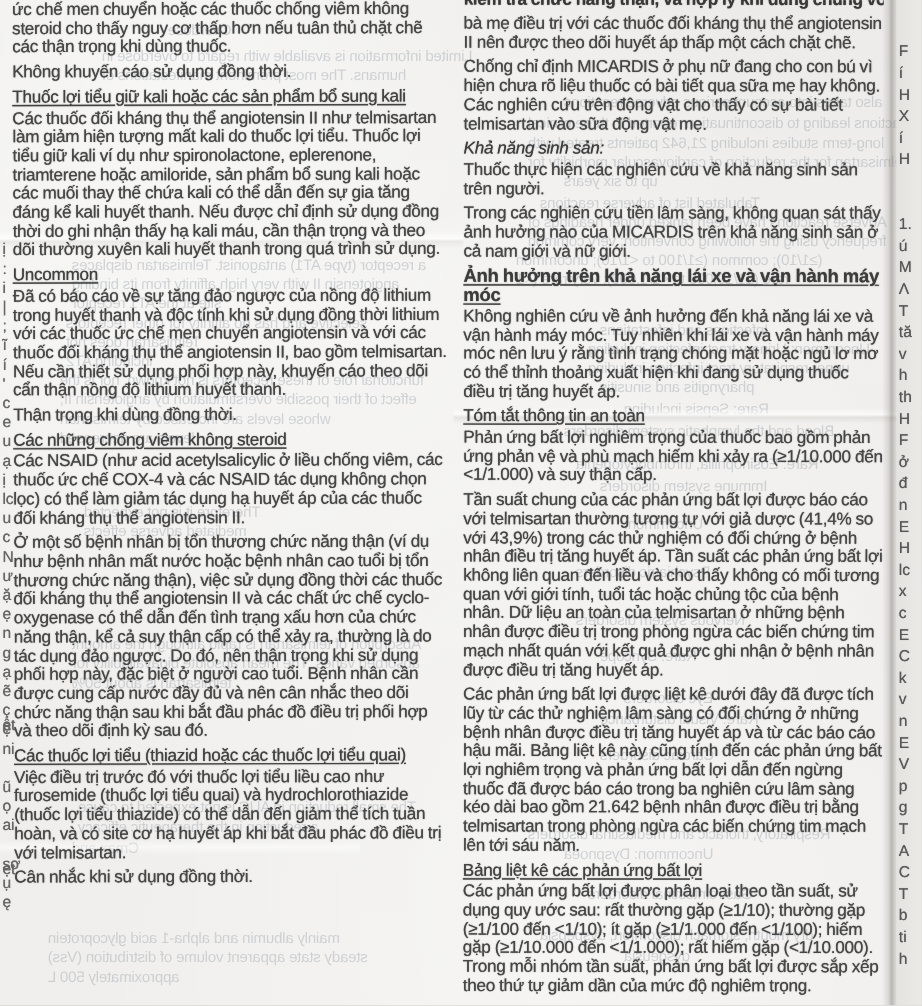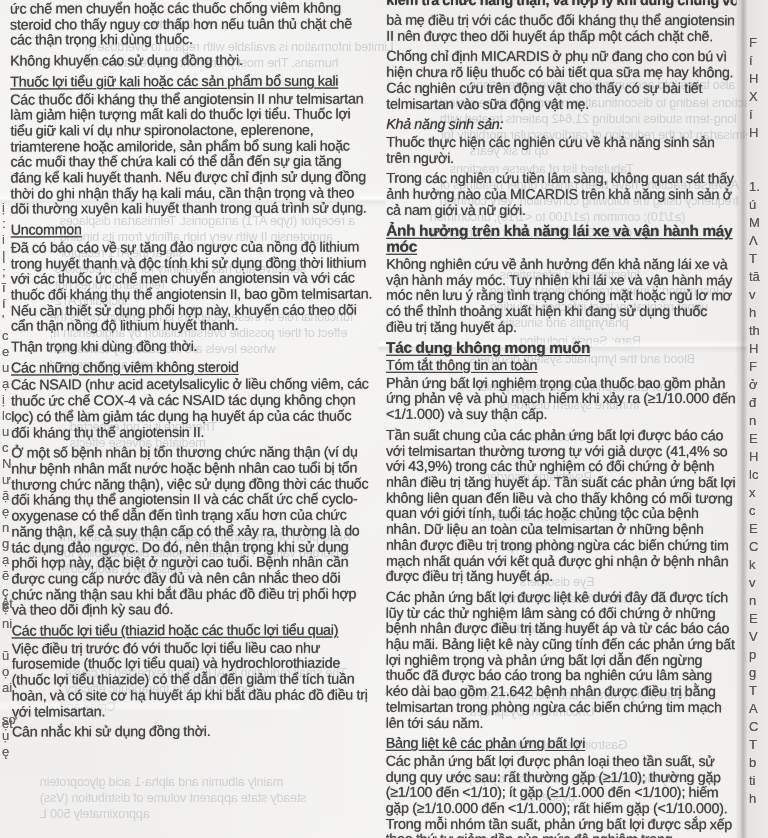--- a/index.html
+++ b/index.html
@@ -129,21 +129,20 @@
     <div class="cutline-wrap">
       <span class="cutline">kiểm tra chức năng thận, và hợp lý khi dùng chung với thuốc</span>
     </div>
   <p class="blk s-body">bà mẹ điều trị với các thuốc đối kháng thụ thể angiotensin II nên được theo dõi huyết áp thấp một cách chặt chẽ.</p>
       <p class="blk s-body">Chống chỉ định MICARDIS ở phụ nữ đang cho con bú vì hiện chưa rõ liệu thuốc có bài tiết qua sữa mẹ hay không. Các nghiên cứu trên động vật cho thấy có sự bài tiết telmisartan vào sữa động vật mẹ.</p>
       <p class="blk s-bolditalic">Khả năng sinh sản:</p>
       <p class="blk s-body">Thuốc thực hiện các nghiên cứu về khả năng sinh sản trên người.</p>
       <p class="blk s-body">Trong các nghiên cứu tiền lâm sàng, không quan sát thấy ảnh hưởng nào của MICARDIS trên khả năng sinh sản ở cả nam giới và nữ giới.</p>
       <p class="blk s-boldheading">Ảnh hưởng trên khả năng lái xe và vận hành máy móc</p>
       <p class="blk s-body">Không nghiên cứu về ảnh hưởng đến khả năng lái xe và vận hành máy móc. Tuy nhiên khi lái xe và vận hành máy móc nên lưu ý rằng tình trạng chóng mặt hoặc ngủ lơ mơ có thể thỉnh thoảng xuất hiện khi đang sử dụng thuốc điều trị tăng huyết áp.</p>
-      <p class="blk s-boldheading">Tác dụng không mong muốn</p>
       <p class="blk s-heading">Tóm tắt thông tin an toàn</p>
       <p class="blk s-body">Phản ứng bất lợi nghiêm trọng của thuốc bao gồm phản ứng phản vệ và phù mạch hiếm khi xảy ra (≥1/10.000 đến &lt;1/1.000) và suy thận cấp.</p>
       <p class="blk s-body">Tần suất chung của các phản ứng bất lợi được báo cáo với telmisartan thường tương tự với giả dược (41,4% so với 43,9%) trong các thử nghiệm có đối chứng ở bệnh nhân điều trị tăng huyết áp. Tần suất các phản ứng bất lợi không liên quan đến liều và cho thấy không có mối tương quan với giới tính, tuổi tác hoặc chủng tộc của bệnh nhân. Dữ liệu an toàn của telmisartan ở những bệnh nhân được điều trị trong phòng ngừa các biến chứng tim mạch nhất quán với kết quả được ghi nhận ở bệnh nhân được điều trị tăng huyết áp.</p>
       <p class="blk s-body">Các phản ứng bất lợi được liệt kê dưới đây đã được tích lũy từ các thử nghiệm lâm sàng có đối chứng ở những bệnh nhân được điều trị tăng huyết áp và từ các báo cáo hậu mãi. Bảng liệt kê này cũng tính đến các phản ứng bất lợi nghiêm trọng và phản ứng bất lợi dẫn đến ngừng thuốc đã được báo cáo trong ba nghiên cứu lâm sàng kéo dài bao gồm 21.642 bệnh nhân được điều trị bằng telmisartan trong phòng ngừa các biến chứng tim mạch lên tới sáu năm.</p>
       <p class="blk s-heading">Bảng liệt kê các phản ứng bất lợi</p>
       <p class="blk s-body">Các phản ứng bất lợi được phân loại theo tần suất, sử dụng quy ước sau: rất thường gặp (≥1/10); thường gặp (≥1/100 đến &lt;1/10); ít gặp (≥1/1.000 đến &lt;1/100); hiếm gặp (≥1/10.000 đến &lt;1/1.000); rất hiếm gặp (&lt;1/10.000). Trong mỗi nhóm tần suất, phản ứng bất lợi được sắp xếp theo thứ tự giảm dần của mức độ nghiêm trọng.</p>
     </div>
 
   <div class="fold"></div>
   <div class="edge-strip edge-right" id="edge-right">

